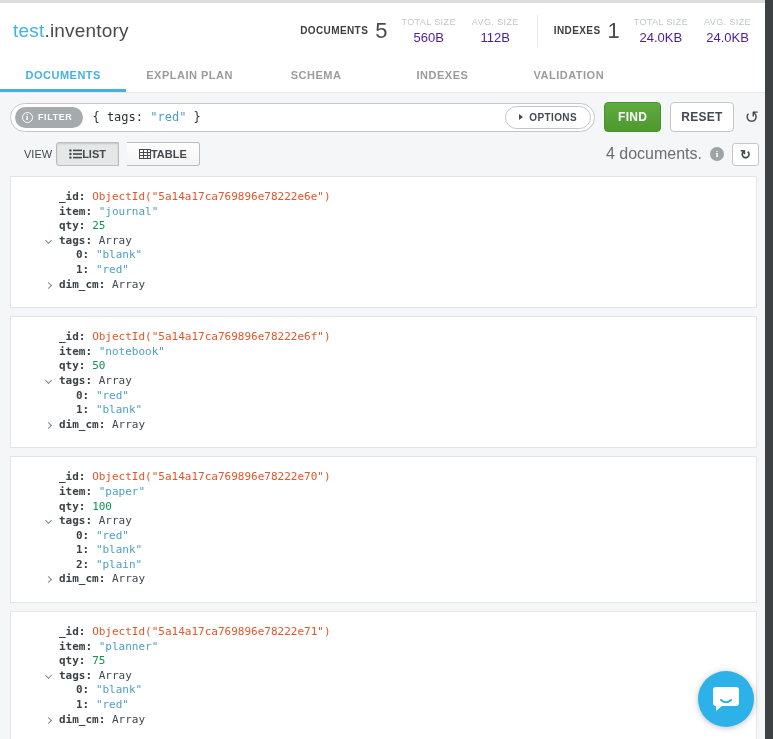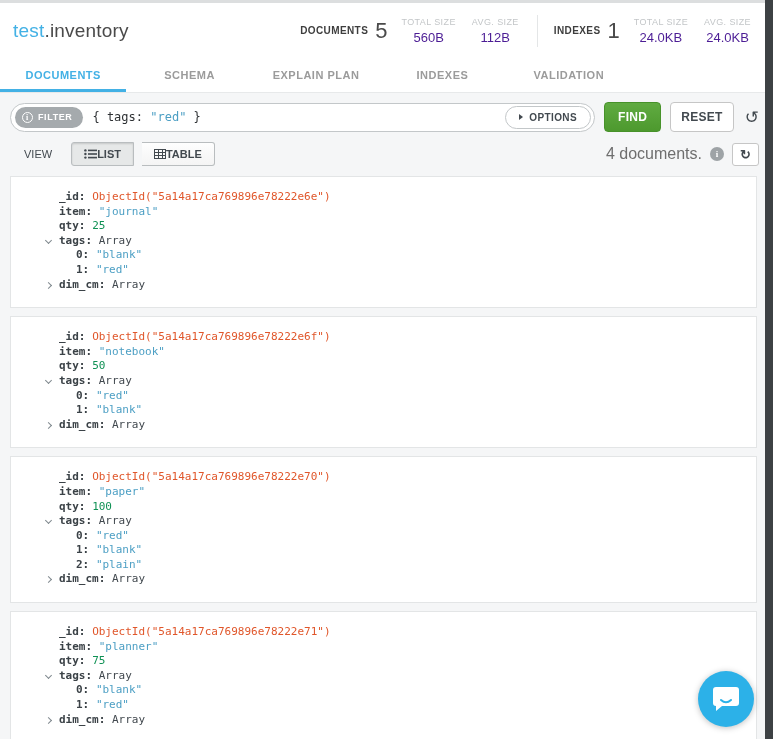--- a/index.html
+++ b/index.html
@@ -50,21 +50,21 @@
   .find-btn { background:linear-gradient(#60ab41,#4d992e); border:1px solid #47922a; border-radius:4px; color:#fff;
               font-weight:bold; font-size:12px; padding:7px 13px; letter-spacing:.3px; cursor:pointer; }
   .reset-btn { background:#fff; border:1px solid #c6c6c6; border-radius:4px; color:#42494f; font-weight:bold;
                font-size:12px; padding:7px 10px; letter-spacing:.3px; cursor:pointer; }
   .history-btn { background:none; border:none; font-size:17px; color:#42494f; cursor:pointer; padding:0 2px; line-height:1; }
 
   
   .toolbar-row { display:flex; align-items:center; padding:5px 14px 8px 12px; }
   .insert-btn { background:linear-gradient(#60ab41,#4d992e); border:1px solid #47922a; border-radius:4px; color:#fff;
                 font-weight:bold; font-size:11px; padding:7px 13px; letter-spacing:.4px; cursor:pointer; }
-  .view-label { font-size:11px; color:#42494f; margin:0 19px 0 12px; }
+  .view-label { font-size:11px; color:#42494f; margin:0 4px 0 12px; }
   .seg { display:flex; }
   .seg-btn { display:flex; align-items:center; border:1px solid #b9bdbf; background:linear-gradient(#fefefe,#f4f4f4);
              padding:4px 12px; font-size:11px; font-weight:bold; color:#42494f; cursor:pointer; height:24px; }
   .seg-btn:first-child { border-radius:3px 0 0 3px; }
   .seg-btn:last-child { border-radius:0 3px 3px 0; border-left:none;margin-left:8px; }
   .seg-btn.active { background:#e6e8e8; box-shadow:inset 0 1px 2px rgba(0,0,0,.14); }
   .toolbar-right { margin-left:auto; display:flex; align-items:center; gap:8px; }
   .doc-count { font-size:16px; color:#6e6e6e; }
   .info-icon { width:14px; height:14px; border-radius:50%; background:#9ea3a6; color:#fff; font-size:9px; line-height:14px;
                text-align:center; font-weight:bold; font-family:"Liberation Serif", serif; cursor:pointer; }
@@ -127,22 +127,22 @@
     <div class="stat-sub" style="margin-right:0">
       <div class="lbl">AVG. SIZE</div>
       <div class="val">24.0KB</div>
     </div>
   </div>
 </div>
 
 <div class="tabs-row">
   <div class="tabs">
     <div class="tab active">DOCUMENTS</div>
+    <div class="tab">EXPLAIN PLAN</div>
     <div class="tab">SCHEMA</div>
-    <div class="tab">EXPLAIN PLAN</div>
     <div class="tab">INDEXES</div>
     <div class="tab">VALIDATION</div>
   </div>
 </div>
 
 <div class="query-row">
   <div class="filter-pill">
     <div class="filter-badge">
       <span class="badge-i">i</span>
       <span>FILTER</span>

